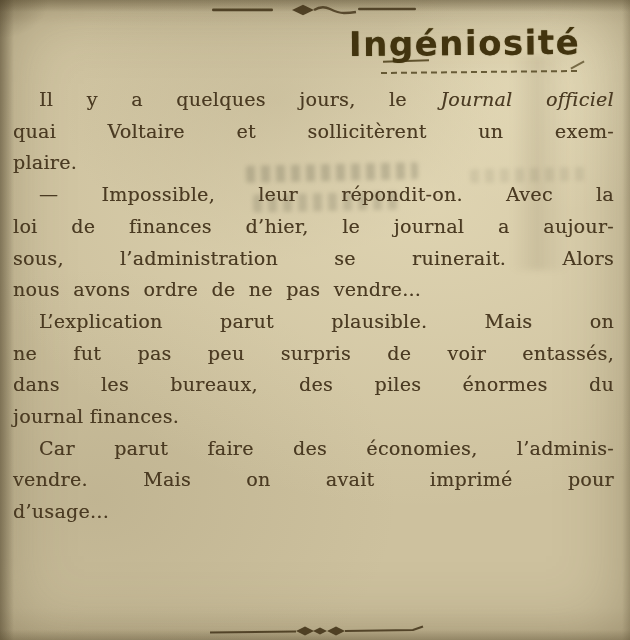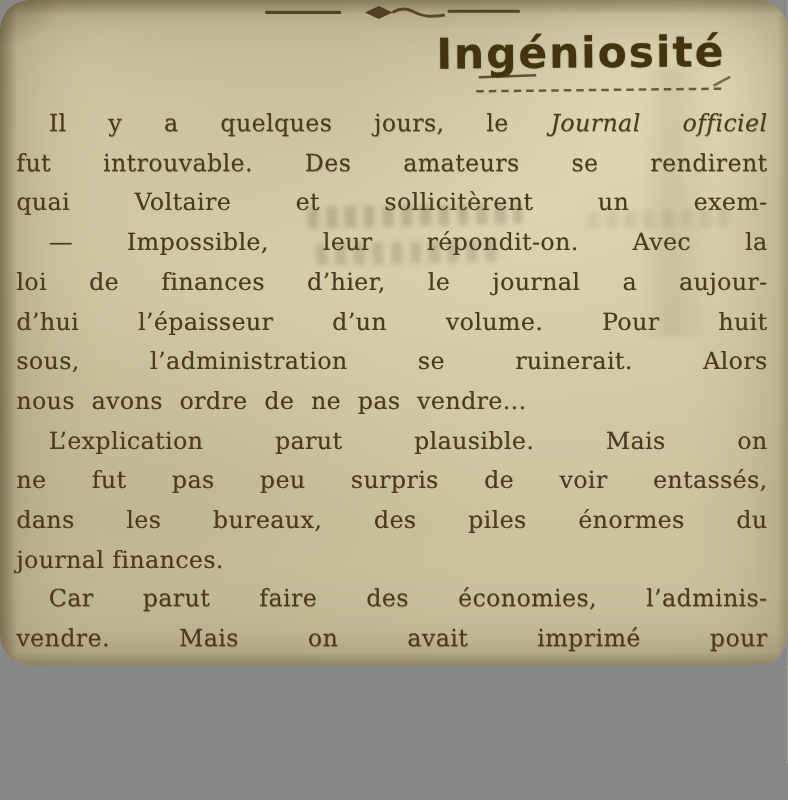--- a/index.html
+++ b/index.html
@@ -1,27 +1,26 @@
 <!DOCTYPE html>
 <html style="--paper: #cdc19e; --ink: #4a3a22; --title-ink: #42340f;"><head>
 <meta charset="utf-8">
 <style>
   html,body { margin:0; padding:0; background:#888; }
   .page {
-    position:relative; width:630px; height:532px; overflow:hidden;
+    position:relative; width:630px; height:640px; overflow:hidden;
     background-color:var(--paper,#cdc19e);
     background-image:
       radial-gradient(130% 90% at 68% 30%, rgba(238,228,194,.55) 0%, rgba(238,228,194,0) 55%),
       radial-gradient(80% 60% at 15% 78%, rgba(148,136,104,.22) 0%, rgba(148,136,104,0) 60%),
       radial-gradient(55% 40% at 44% 16%, rgba(148,136,104,.28) 0%, rgba(148,136,104,0) 62%),
       radial-gradient(40% 30% at 88% 12%, rgba(235,226,192,.5) 0%, rgba(235,226,192,0) 70%),
       linear-gradient(180deg, #bfb28f 0%, #cdc19e 4%, #cdc19e 95%, #c2b592 100%);
     box-shadow: inset 0 0 70px rgba(88,74,44,.38);
     font-family:"DejaVu Serif","Liberation Serif",serif;
-    border-radius:24px;
   }
   .edge { position:absolute; pointer-events:none; }
   .edge-left   { left:0; top:0; bottom:0; width:14px;
                  background:linear-gradient(90deg, rgba(74,62,38,.5), rgba(74,62,38,0)); }
   .edge-top    { left:0; top:0; right:0; height:12px;
                  background:linear-gradient(180deg, rgba(84,72,44,.42), rgba(84,72,44,0)); }
   .edge-right  { right:0; top:0; bottom:0; width:8px;
                  background:linear-gradient(270deg, rgba(84,72,44,.25), rgba(84,72,44,0)); }
   .edge-bottom { left:0; bottom:0; right:0; height:10px;
                  background:linear-gradient(0deg, rgba(84,72,44,.3), rgba(84,72,44,0)); }
@@ -91,25 +90,24 @@
     <rect x="148" y="5.8" width="58" height="2.4" rx="1.2" fill="#46371c" opacity=".88"></rect>
   </svg>
 
   <div class="headline">Ingéniosité</div>
   <div class="underline underline-1"></div>
   <div class="underline underline-2"></div>
   <div class="underline underline-tail"></div>
 
   <div class="article-body">
       <div class="line indent"><span>Il y a quelques jours, le </span><span class="it">Journal officiel</span></div>
-      <div class="line"><span>fut introuvable. Des amateurs se rendirent</span></div>
       <div class="line"><span>quai Voltaire et sollicitèrent un exem-</span></div>
+      <div class="line pl"><span>plaire.</span></div>
       <div class="line indent"><span>— Impossible, leur répondit-on. Avec la</span></div>
       <div class="line"><span>loi de finances d’hier, le journal a aujour-</span></div>
-      <div class="line"><span>d’hui l’épaisseur d’un volume. Pour huit</span></div>
       <div class="line"><span>sous, l’administration se ruinerait. Alors</span></div>
       <div class="line pl spread"><span>nous avons ordre de ne pas vendre...</span></div>
       <div class="line indent"><span>L’explication parut plausible. Mais on</span></div>
       <div class="line"><span>ne fut pas peu surpris de voir entassés,</span></div>
       <div class="line"><span>dans les bureaux, des piles énormes du</span></div>
       <div class="line pl"><span>journal finances.</span></div>
       <div class="line indent"><span>Car parut faire des économies, l’adminis-</span></div>
       <div class="line"><span>vendre. Mais on avait imprimé pour</span></div>
       <div class="line pl"><span>d’usage...</span></div>
     </div>

